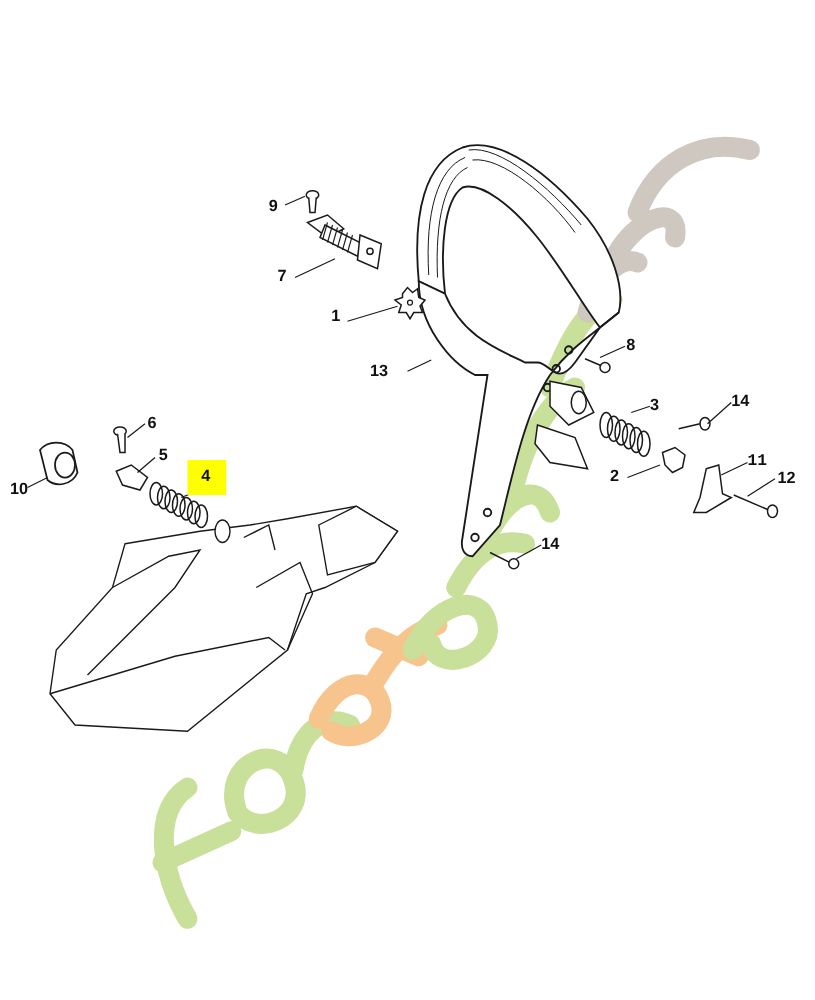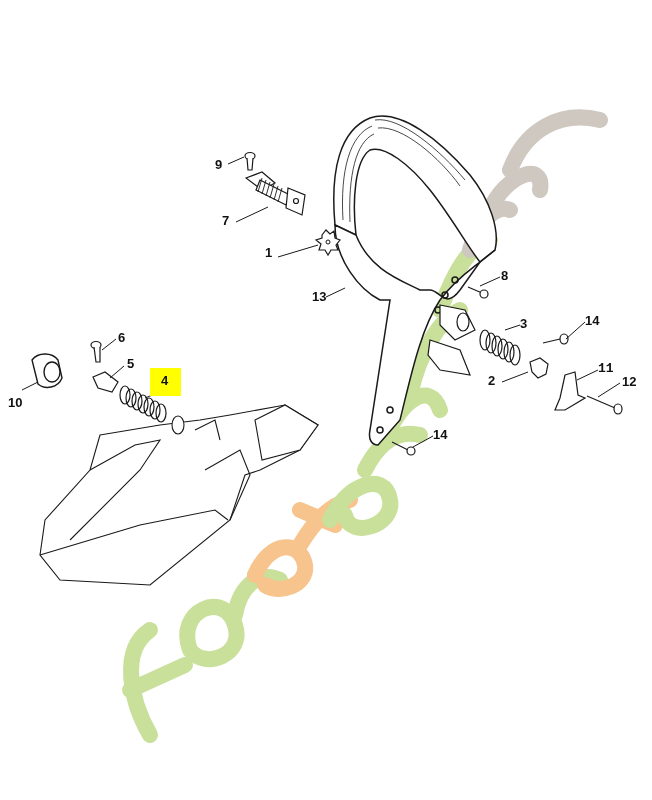--- a/index.html
+++ b/index.html
@@ -165,19 +165,19 @@
 <div>
   <span class="callout" style="left:265px; top:246px;">1</span>
   <span class="callout" style="left:488px; top:374px;">2</span>
   <span class="callout" style="left:520px; top:317px;">3</span>
   <span class="callout" style="left:161px; top:374px;">4</span>
   <span class="callout" style="left:127px; top:357px;">5</span>
   <span class="callout" style="left:118px; top:331px;">6</span>
   <span class="callout" style="left:222px; top:214px;">7</span>
   <span class="callout" style="left:501px; top:269px;">8</span>
   <span class="callout" style="left:215px; top:158px;">9</span>
-  <span class="callout" style="left:8px;   top:384px;margin-top:12px;">10</span>
+  <span class="callout" style="left:8px;   top:384px;">10</span>
   <span class="callout" style="left:598px; top:362px;font-family:Liberation Mono, monospace;">11</span>
   <span class="callout" style="left:622px; top:375px;">12</span>
-  <span class="callout" style="left:312px; top:290px;">13</span>
+  <span class="callout" style="left:296px; top:290px;">13</span>
   <span class="callout" style="left:585px; top:314px;">14</span>
   <span class="callout" style="left:433px; top:428px;">14</span>
 </div>
 
 </body></html>

